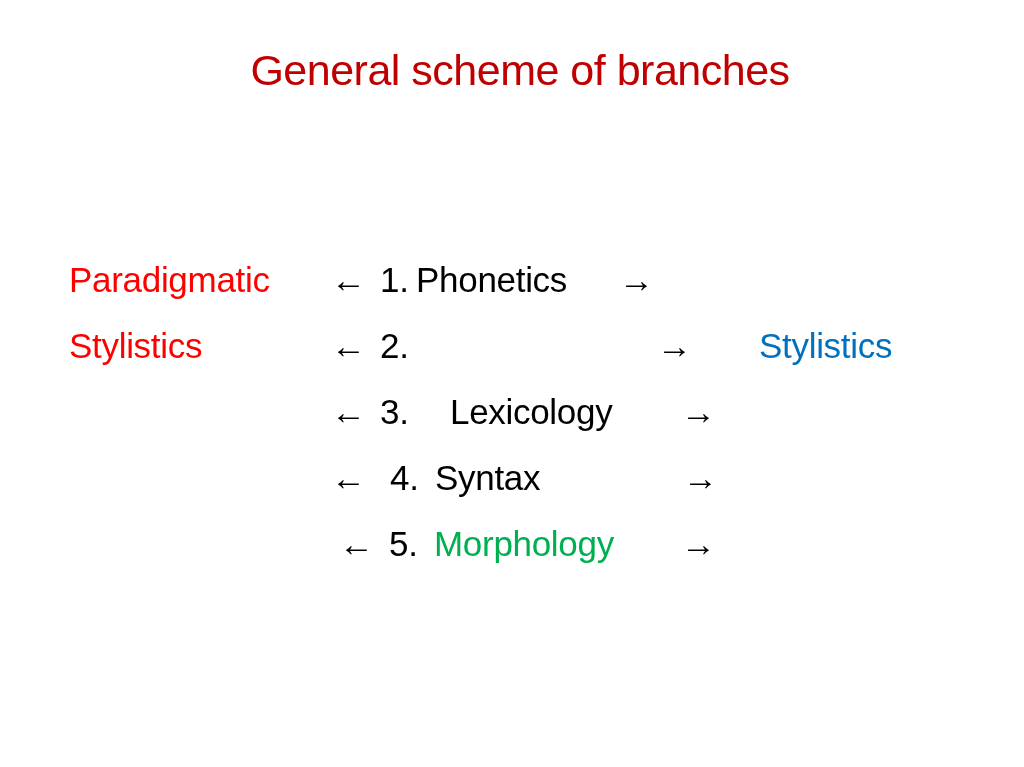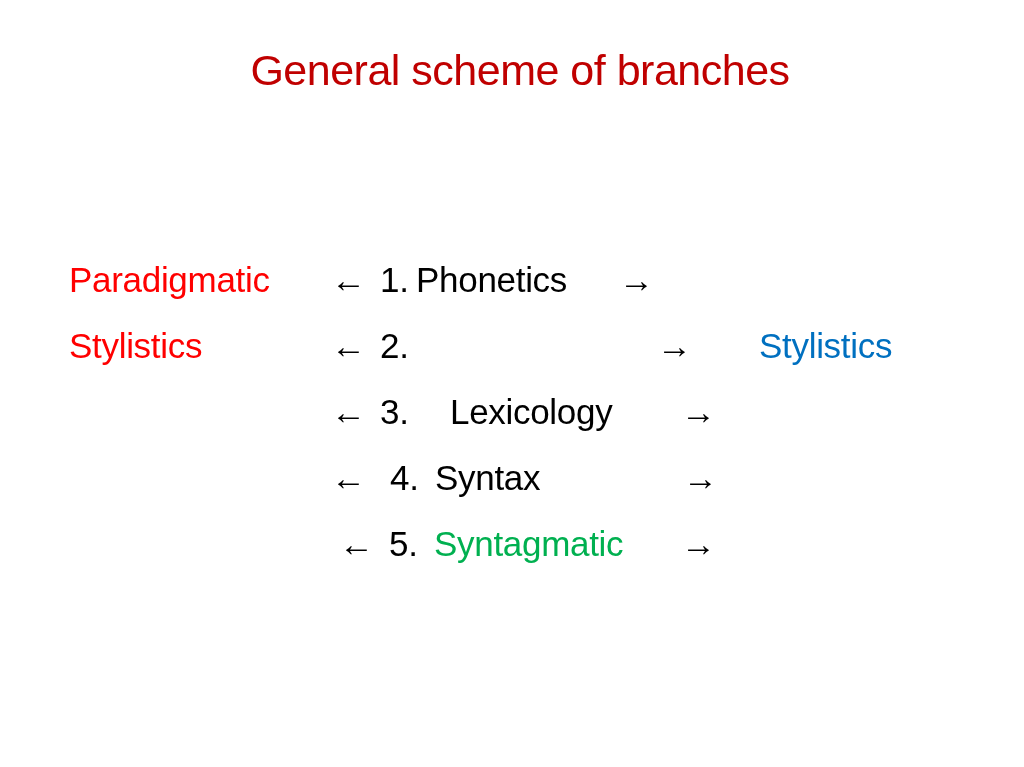--- a/index.html
+++ b/index.html
@@ -73,16 +73,16 @@
   <span class="body-text black" style="left:418px; top:390px;margin-left:24px;">Lexicology</span>
   <span class="body-text black" style="left:673px; top:390px;">→</span>
 
   <span class="body-text black" style="left:323px; top:456px;">←</span>
   <span class="body-text black" style="left:382px; top:456px;">4.</span>
   <span class="body-text black" style="left:427px; top:456px;text-align:center;">Syntax</span>
   <span class="body-text black" style="left:675px; top:456px;">→</span>
 
   <span class="body-text black" style="left:331px; top:522px;">←</span>
   <span class="body-text black" style="left:381px; top:522px;">5.</span>
-  <span class="body-text green" style="left:426px; top:522px;">Syntagmatic</span>
+  <span class="body-text green" style="left:426px; top:522px;">Morphology</span>
   <span class="body-text black" style="left:673px; top:522px;">→</span>
 
 </div>
 
 </body></html>

